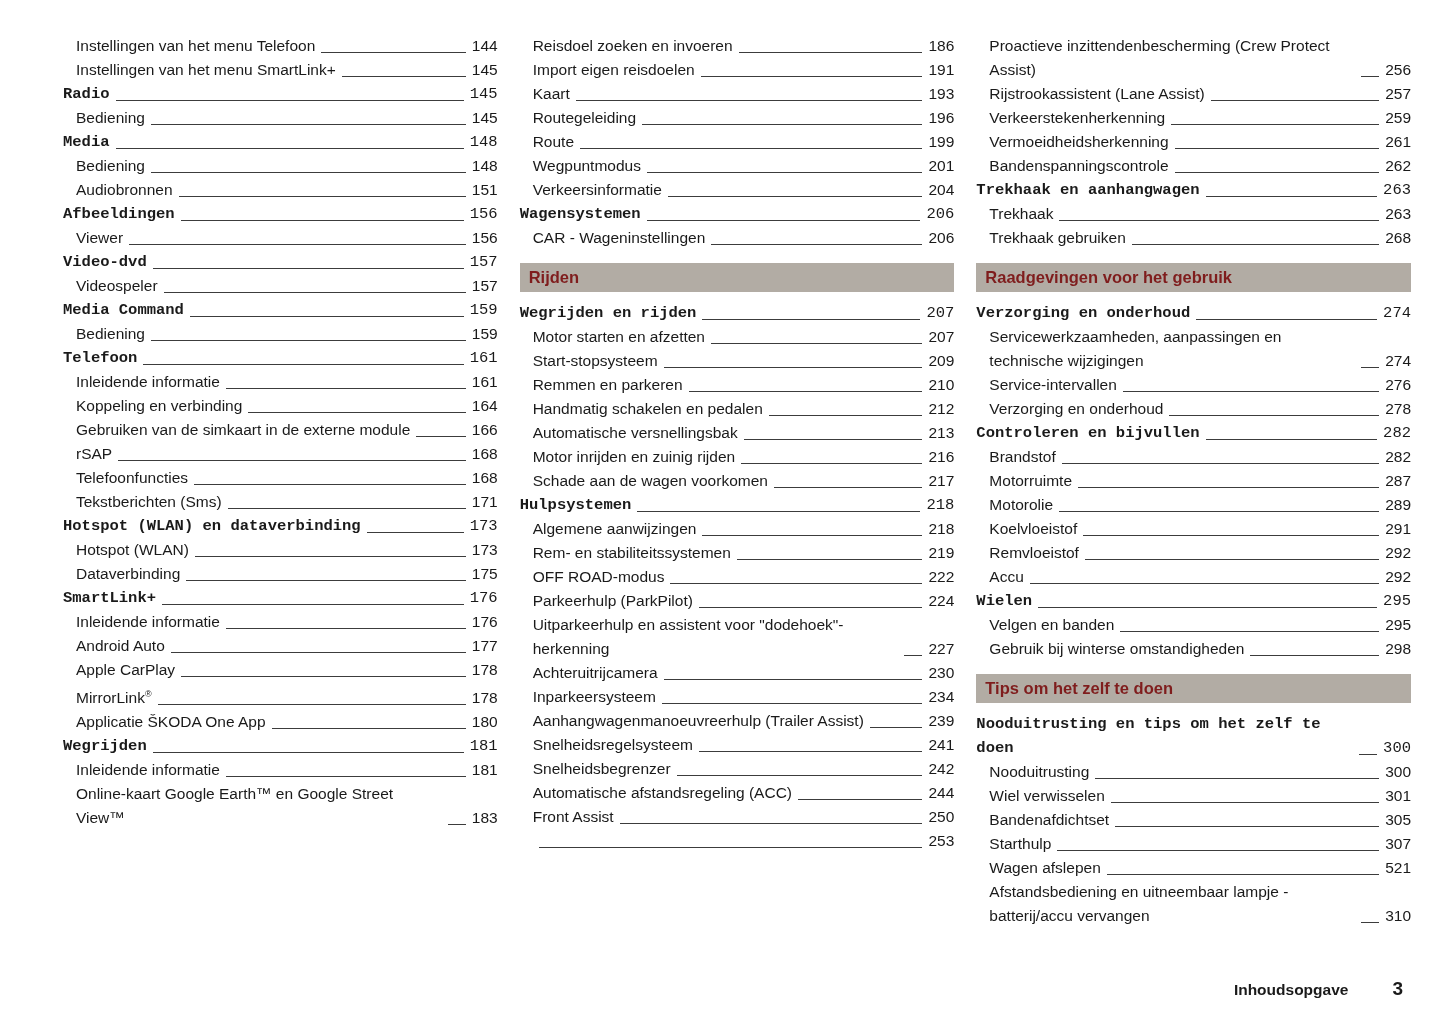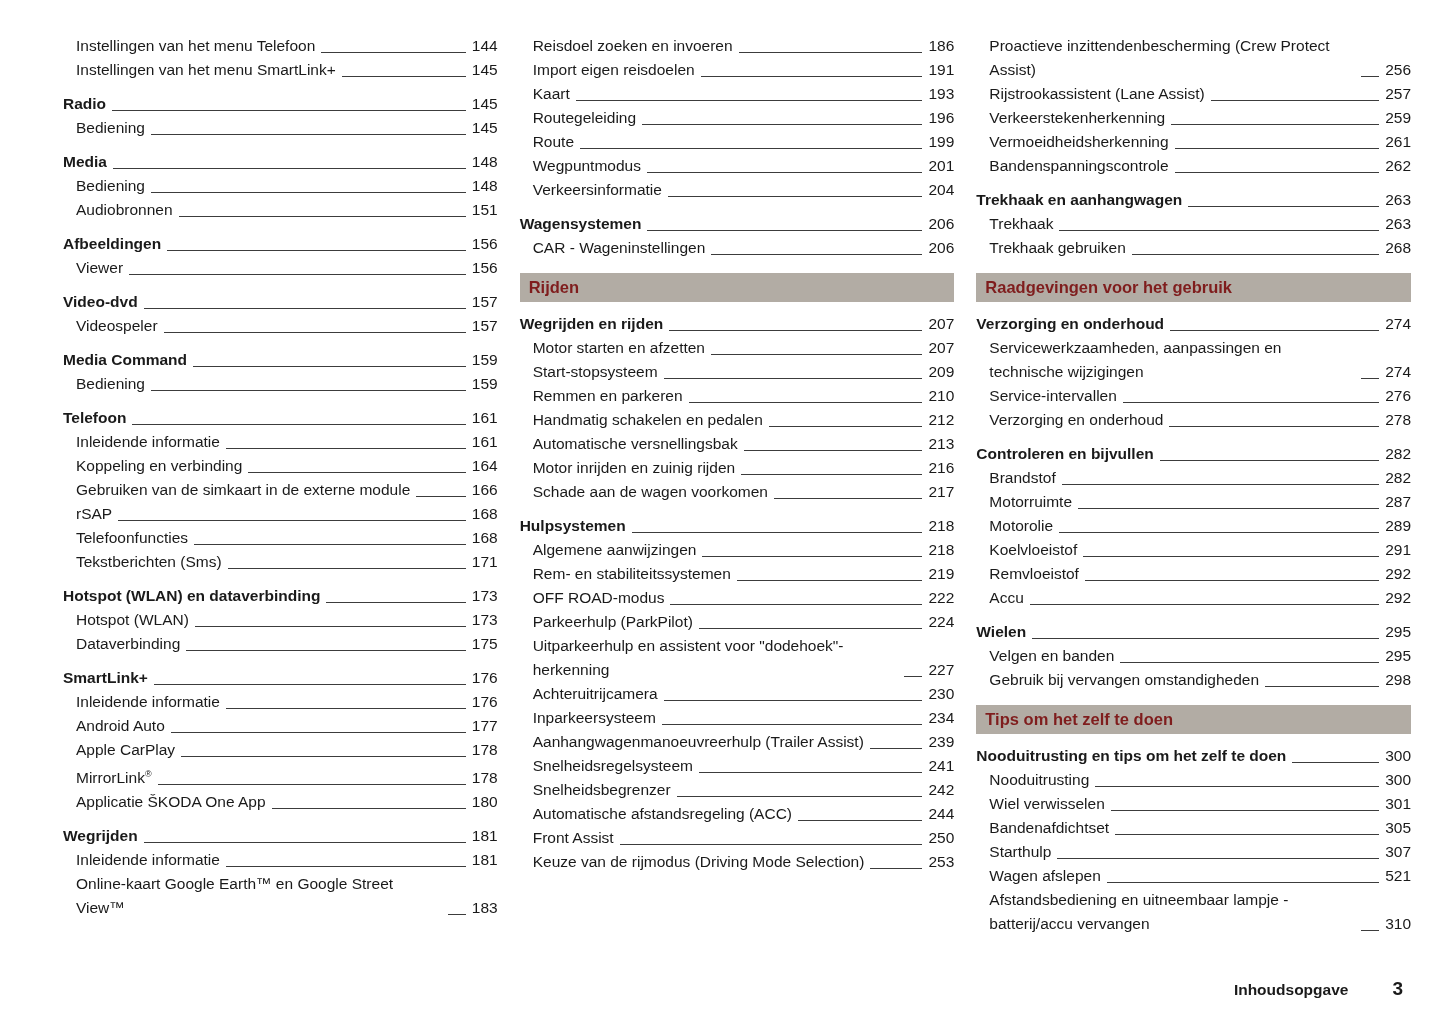--- a/index.html
+++ b/index.html
@@ -27,22 +27,22 @@
     flex: 1 1 0;
     min-width: 0;
   }
   .row {
     display: flex;
     align-items: flex-end;
     line-height: 24px;
     font-size: 15.5px;
   }
   .row.header {
-    margin-top: 10px;
     font-weight: bold;
+    font-family: Liberation Mono, monospace;
   }
   .row.header .page-num { font-weight: normal; }
   .row.sub {
     padding-left: 13px;
   }
   .label {
     flex: 0 1 auto;
     min-width: 0;
   }
   .leader {
@@ -396,21 +396,20 @@
           <span class="label">Automatische afstandsregeling (ACC)</span>
           <span class="leader"></span>
           <span class="page-num">244</span>
         </div>
         <div class="row sub">
           <span class="label">Front Assist</span>
           <span class="leader"></span>
           <span class="page-num">250</span>
         </div>
         <div class="row sub">
-          <span class="label">Keuze van de rijmodus (Driving Mode Selection)</span>
           <span class="leader"></span>
           <span class="page-num">253</span>
         </div>
       </div>
       <div class="col">
         <div class="row sub">
           <span class="label">Proactieve inzittendenbescherming (Crew Protect Assist)</span>
           <span class="leader"></span>
           <span class="page-num">256</span>
         </div>
@@ -509,21 +508,21 @@
           <span class="label">Wielen</span>
           <span class="leader"></span>
           <span class="page-num">295</span>
         </div>
         <div class="row sub">
           <span class="label">Velgen en banden</span>
           <span class="leader"></span>
           <span class="page-num">295</span>
         </div>
         <div class="row sub">
-          <span class="label">Gebruik bij vervangen omstandigheden</span>
+          <span class="label">Gebruik bij winterse omstandigheden</span>
           <span class="leader"></span>
           <span class="page-num">298</span>
         </div>
         <div class="section-bar">Tips om het zelf te doen</div>
         <div class="row header">
           <span class="label">Nooduitrusting en tips om het zelf te doen</span>
           <span class="leader"></span>
           <span class="page-num">300</span>
         </div>
         <div class="row sub">

